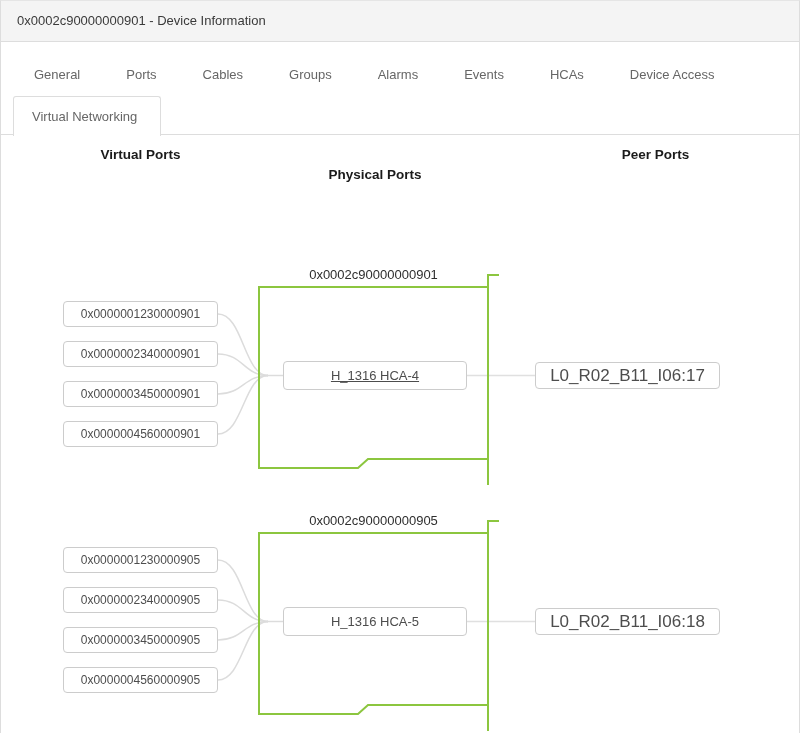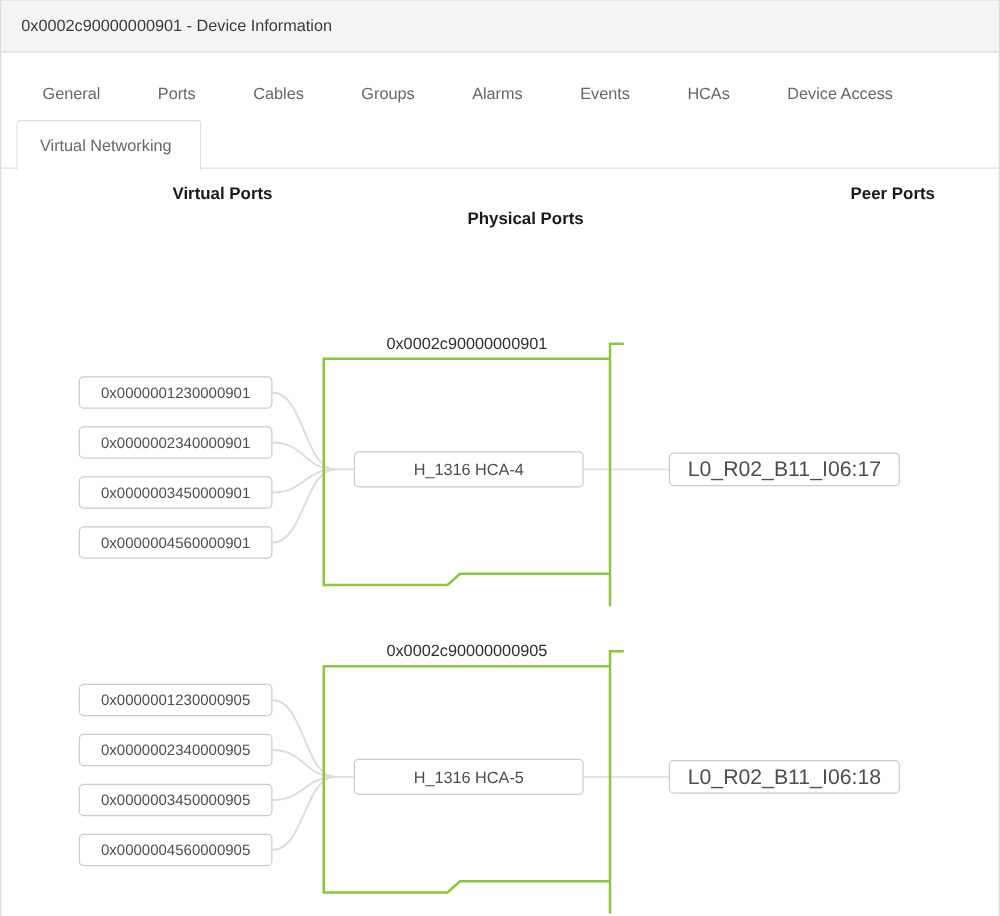--- a/index.html
+++ b/index.html
@@ -62,21 +62,21 @@
     z-index: 2;
   }
   .colheaders {
     position: relative;
     margin-top: 12px;
     height: 17px;
   }
   .colheader {
     position: absolute;
     top: 0;
-    text-align: right;
+    text-align: center;
     font-size: 13.5px;
     font-weight: bold;
     color: #1a1a1a;
   }
   .colheader.virtual  { left: 62px;  width: 155px; }
   .colheader.physical { left: 282px; width: 184px; margin-top: 20px; }
   .colheader.peer     { left: 562px; width: 185px; }
 
   .diagram {
     position: relative;
@@ -107,21 +107,21 @@
     left: 258px; width: 229px; height: 16px;
     text-align: center;
     font-size: 13px;
     color: #2e2e2e;
     z-index: 1;
   }
   
   .s1 .device-label { top: 98px; }
   .s1 .vp-0 { top: 132px; } .s1 .vp-1 { top: 172px; }
   .s1 .vp-2 { top: 212px; } .s1 .vp-3 { top: 252px; }
-  .s1 .hca-node  { top: 192px; }
+  .s1 .hca-node  { top: 192px; text-decoration: underline; }
   .s1 .peer-node { top: 193px; }
   
   .s2 .device-label { top: 344px; }
   .s2 .vp-0 { top: 378px; } .s2 .vp-1 { top: 418px; }
   .s2 .vp-2 { top: 458px; } .s2 .vp-3 { top: 498px; }
   .s2 .hca-node  { top: 438px; }
   .s2 .peer-node { top: 439px; }
 </style>
 </head>
 <body>

